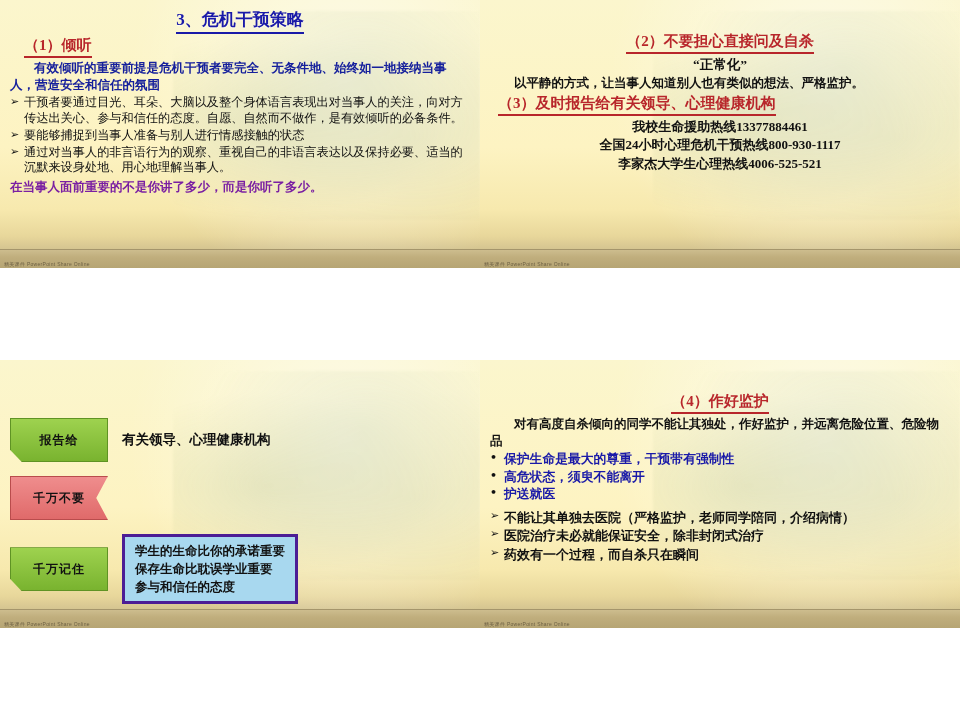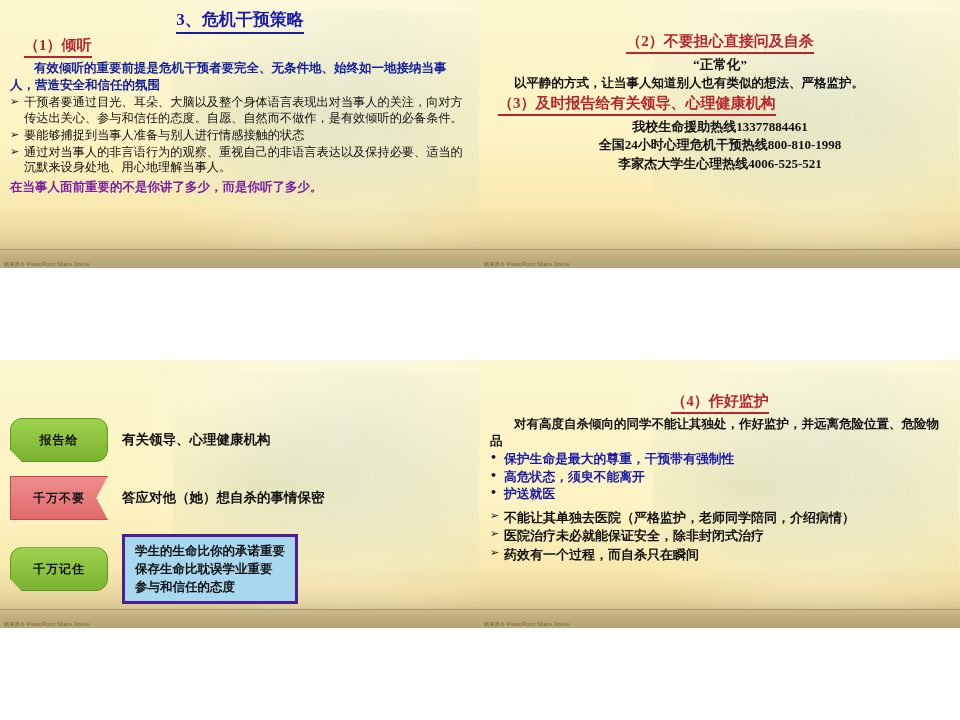--- a/index.html
+++ b/index.html
@@ -166,21 +166,21 @@
     color: #111;
     font-size: 12px;
     font-weight: bold;
     letter-spacing: 1px;
   }
   .banner.green {
     background: #8cc63f;
     background: linear-gradient(to bottom, #9ed24f, #79b32f);
     border: 1px solid #5f9324;
     clip-path: polygon(0 0, 100% 0, 100% 100%, 12% 100%, 0 72%);
-    border-radius: 12px;
+    border-radius: 0;
   }
   .banner.red {
     background: linear-gradient(to bottom, #ef8d8d, #e06a6a);
     border: 1px solid #b94c4c;
     clip-path: polygon(0 0, 100% 0, 88% 50%, 100% 100%, 0 100%);
   }
   .s3text {
     margin-left: 14px;
     font-size: 13.5px;
     font-weight: bold;
@@ -238,41 +238,40 @@
       <div class="subhead center">
         <span class="ul">（2）不要担心直接问及自杀</span>
       </div>
       <div class="quote">“正常化”</div>
       <div class="para indent">以平静的方式，让当事人知道别人也有类似的想法、严格监护。</div>
       <div class="subhead" style="margin-left:8px">
         <span class="ul">（3）及时报告给有关领导、心理健康机构</span>
       </div>
       <div class="phones">
         <div>我校生命援助热线13377884461</div>
-        <div>全国24小时心理危机干预热线800-810-1998</div>
+        <div>全国24小时心理危机干预热线800-930-1117</div>
         <div>李家杰大学生心理热线4006-525-521</div>
       </div>
     </div>
   </section>
 
   <section class="slide s3">
     <div class="bg"></div>
     <div class="watermark"></div>
     <div class="footerband"></div>
     <div class="credit">精美课件 PowerPoint Share Online</div>
     <div class="content" style="padding-top:58px">
 
       <div class="s3row">
         <div class="banner green">报告给</div>
         <div class="s3text">有关领导、心理健康机构</div>
       </div>
 
       <div class="s3row">
         <div class="banner red">千万不要</div>
-        <div class="s3text">答应对他（她）想自杀的事情保密</div>
       </div>
 
       <div class="s3row">
         <div class="banner green">千万记住</div>
         <div class="bluebox">
           <div>学生的生命比你的承诺重要</div>
           <div>保存生命比耽误学业重要</div>
           <div>参与和信任的态度</div>
         </div>
       </div>

